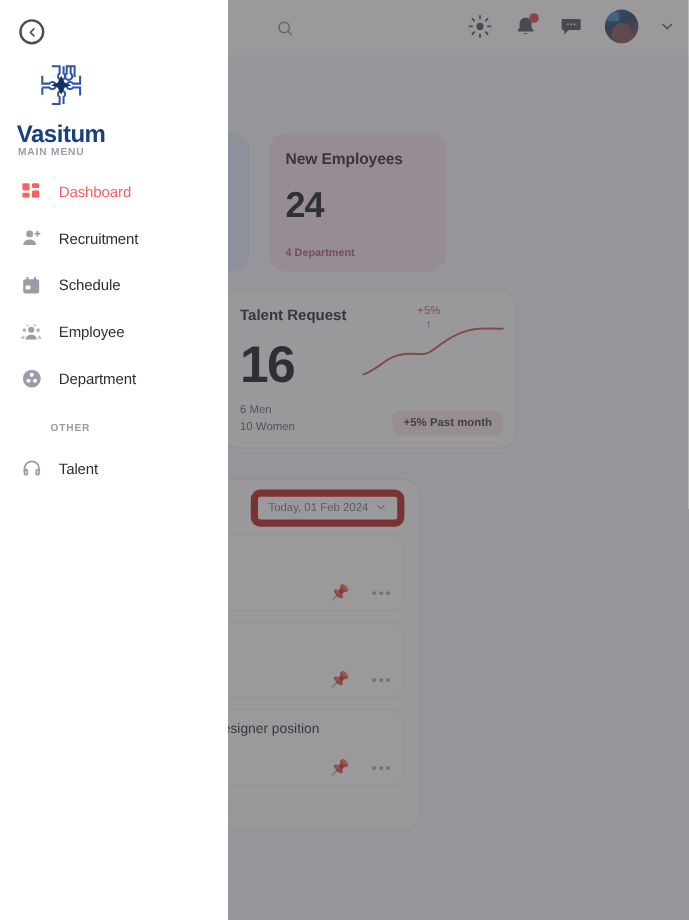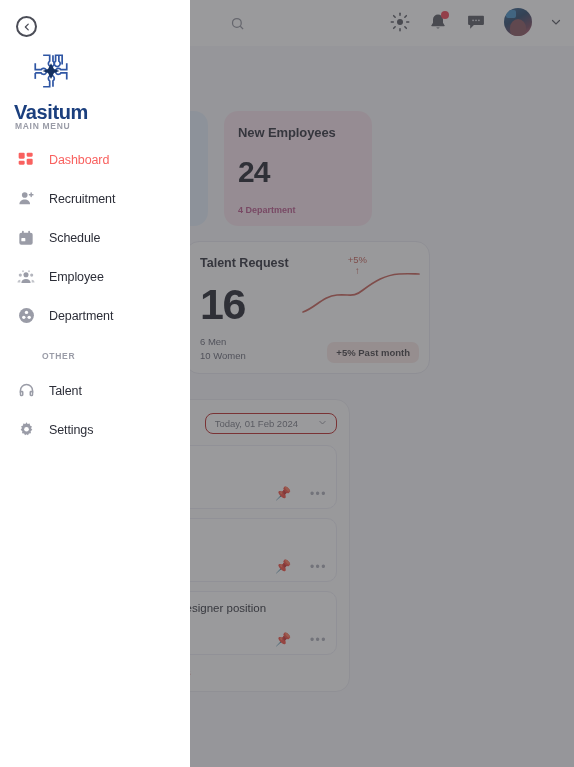--- a/index.html
+++ b/index.html
@@ -55,22 +55,22 @@
   .tc-arrow { display:block; font-size:10px; line-height:1.1; }
   .spark { position:absolute; right:8px; top:22px; }
   .tc-badge { position:absolute; right:10px; bottom:10px; background:#f6e5e2; color:#39353a;
     font-size:9.5px; font-weight:600; padding:5px 9px; border-radius:7px; }
 
   
   .ann { position:absolute; left:-90px; top:353px; width:440px; border-radius:14px;
     border:1px solid #e9e9f0; background:#fcfcfd; padding:10px 12px 8px; }
   .ann-head { display:flex; align-items:center; justify-content:space-between; height:26px; }
   .ann-title { font-size:13px; font-weight:700; color:#20222e; }
-  .date-pill { border:1px solid #b91c1c; border-radius:8px; padding:4px 9px; font-size:9.5px;
-    color:#72747f; display:flex; align-items:flex-start; gap:20px; background:#fff; }
+  .date-pill { border:6px solid #b91c1c; border-radius:8px; padding:4px 9px; font-size:9.5px;
+    color:#72747f; display:flex; align-items:flex-start; gap:6px; background:#fff; }
   .ann-item { border:1px solid #ececf3; border-radius:10px; margin-top:9px; padding:9px 10px 6px;
     min-height:64px; position:relative; background:#fff; }
   .ann-text { font-size:11.5px; color:#24262f; line-height:1.35; }
   .ann-actions { position:absolute; right:9px; bottom:7px; display:flex; align-items:center; gap:18px; }
   .pin { font-size:13px; color:#2f3139; }
   .dots { letter-spacing:1.5px; color:#a6a8b3; font-size:12px; }
   .see-all { text-align:center; font-size:11.5px; color:#d0564f; padding:11px 0 5px; }
 
   
   #scrim { position:absolute; left:0; top:0; width:574px; height:767px;
@@ -337,24 +337,15 @@
       <span class="ic">
         <svg width="17" height="17" viewBox="0 0 24 24" fill="none" stroke="#9a9ca7" stroke-width="2.1" stroke-linecap="round">
           <path d="M3.5 15v-3a8.5 8.5 0 0 1 17 0v3"></path>
           <path d="M3.5 13.5h2.2a1 1 0 0 1 1 1v3.6a1 1 0 0 1-1 1H4.6a1.1 1.1 0 0 1-1.1-1.1z"></path>
           <path d="M20.5 13.5h-2.2a1 1 0 0 0-1 1v3.6a1 1 0 0 0 1 1h1.1a1.1 1.1 0 0 0 1.1-1.1z"></path>
         </svg>
       </span>
       <span class="nav-label">Talent</span>
     </div>
 
-    <div class="navitem">
-      <span class="ic">
-        <svg width="17" height="17" viewBox="0 0 24 24" fill="#9a9ca7">
-          <path d="M12 1.6l1.6 2.5 2.9-.6.5 2.9 2.7 1.2-1.3 2.6 1.8 2.3-2.3 1.8.4 2.9-2.9.3-1.3 2.6L12 18.6l-2.1 1.5-1.3-2.6-2.9-.3.4-2.9-2.3-1.8L5.6 10 4.3 7.6 7 6.4l.5-2.9 2.9.6z"></path>
-          <circle cx="12" cy="11.6" r="3.3" fill="#ffffff"></circle>
-        </svg>
-      </span>
-      <span class="nav-label">Settings</span>
-    </div>
   </div>
 
 </aside>
 
 </body></html>

